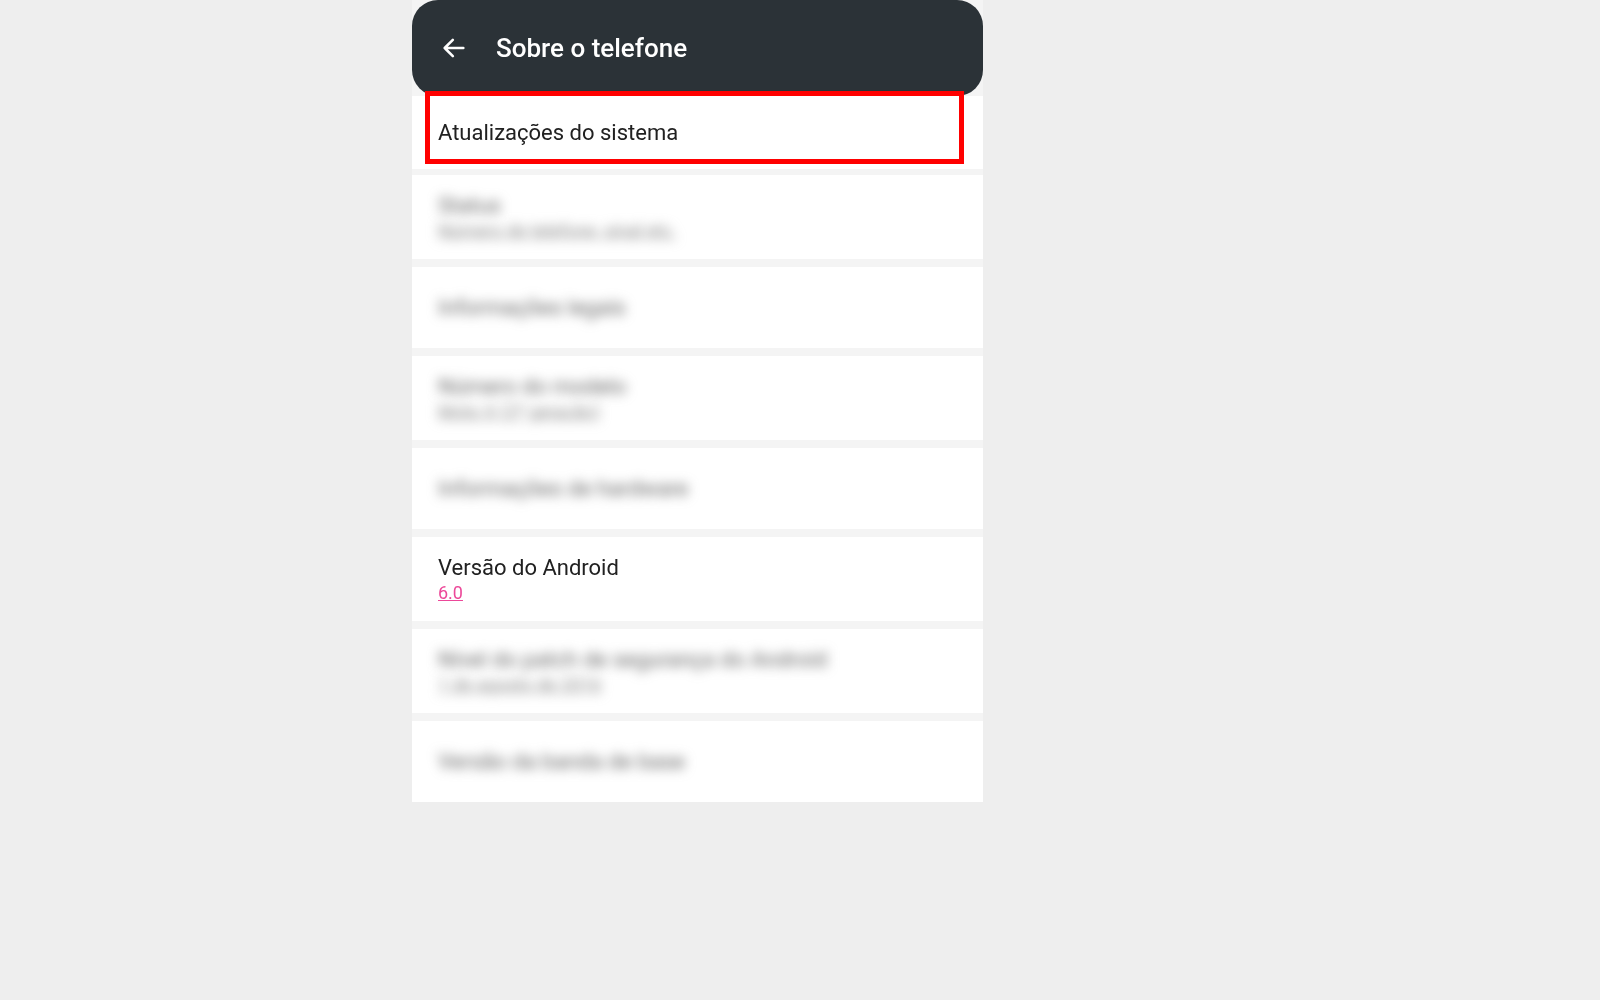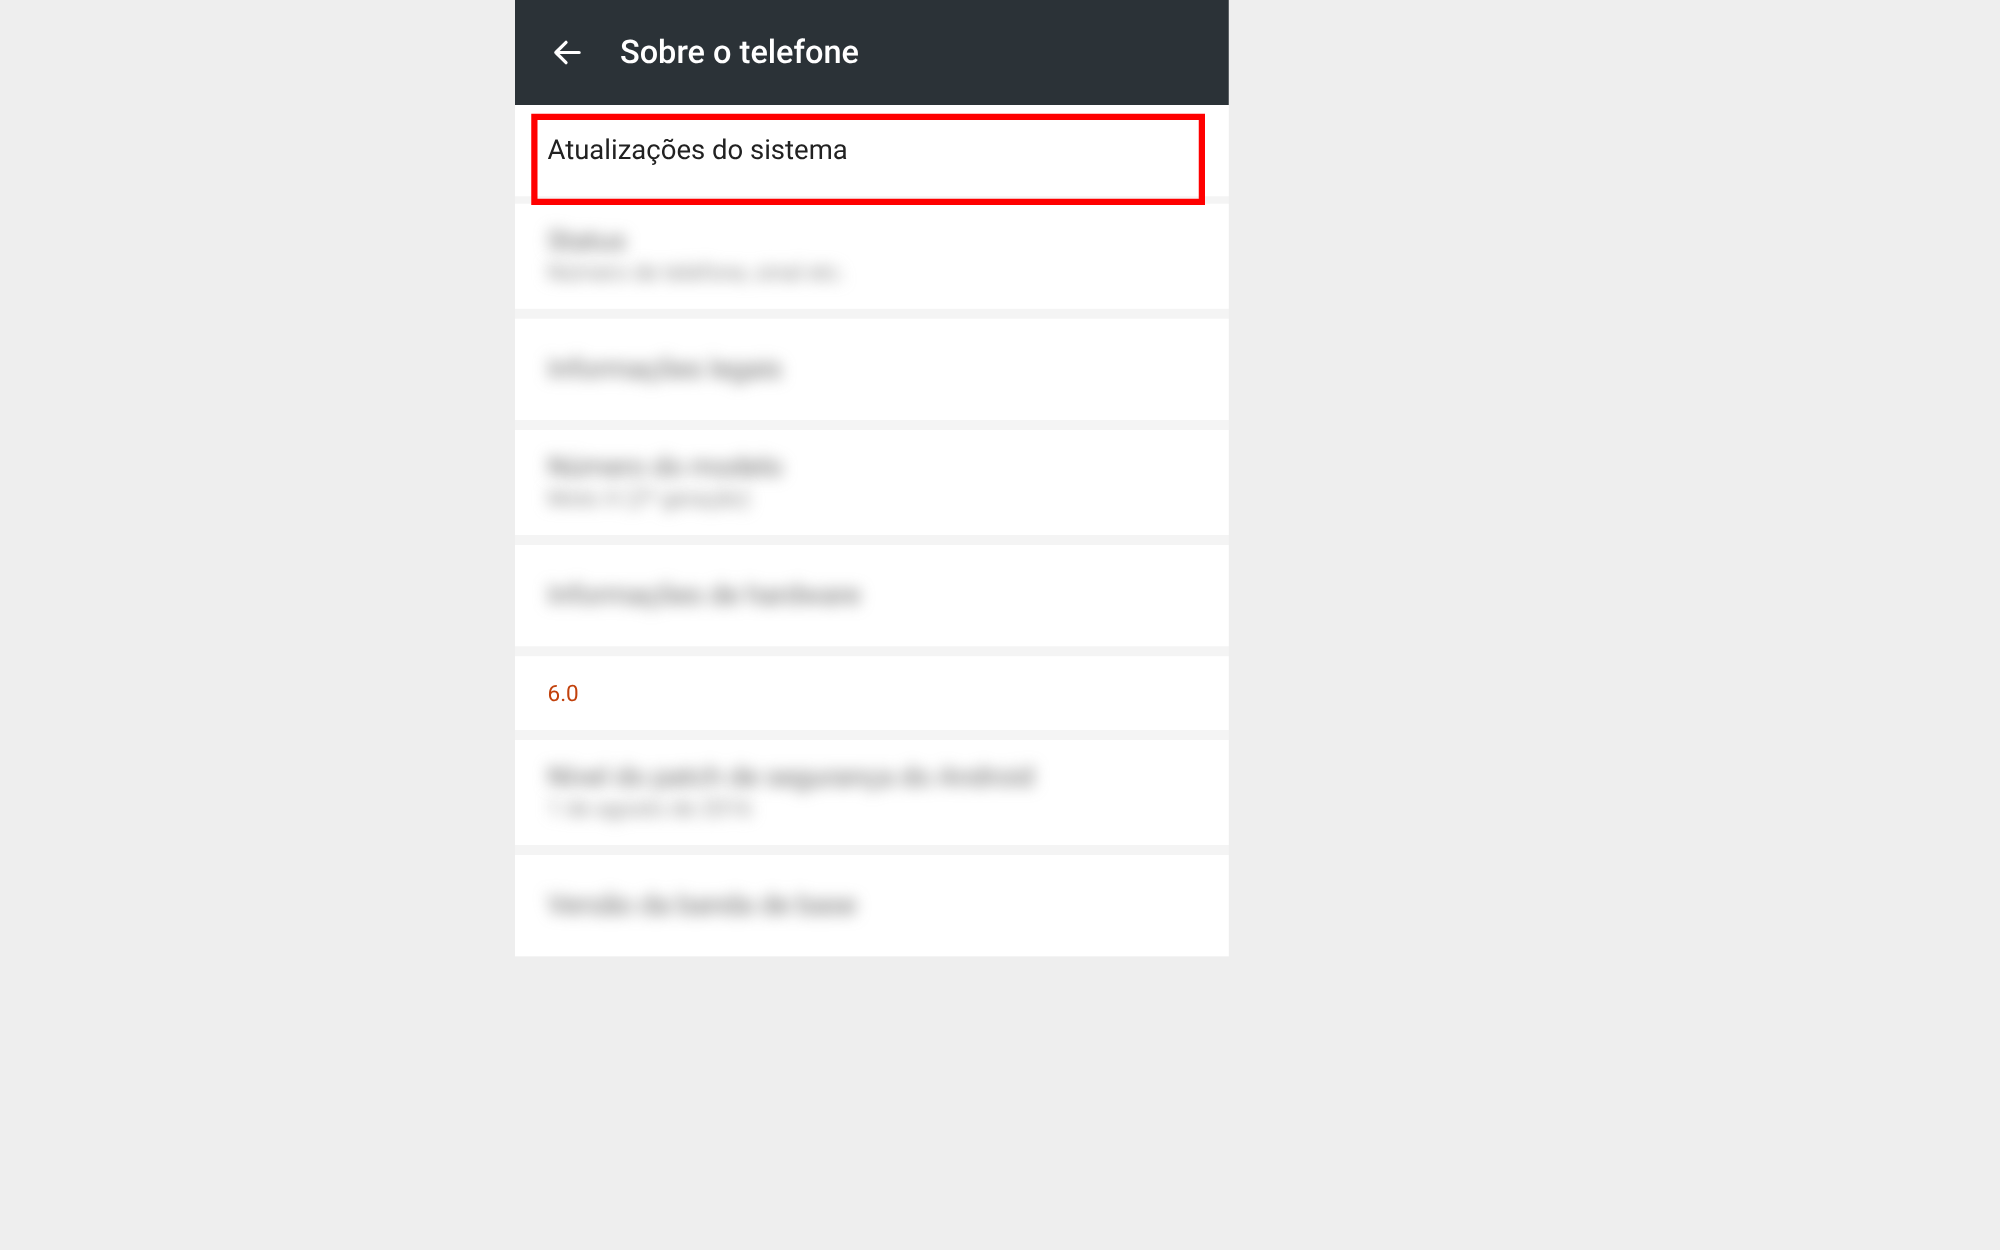--- a/index.html
+++ b/index.html
@@ -16,25 +16,26 @@
       position: relative;
     }
     .phone-frame {
       position: absolute;
       left: 412px;
       top: 0;
       width: 571px;
       background: #f4f4f4;
     }
     .app-bar {
-      height: 84px;
+      height: 96px;
       background: #2b3237;
       display: flex;
       align-items: center;
       padding: 0 14px;
+      border-radius: 26px;
     }
     .back-btn {
       width: 56px;
       height: 56px;
       display: flex;
       align-items: center;
       justify-content: center;
       cursor: pointer;
     }
     .app-bar-title {
@@ -54,23 +55,24 @@
     .item.no-sub {
       padding: 28px 26px;
     }
     .item-title {
       font-size: 22px;
       color: #212121;
       font-weight: 400;
     }
     .item-sub {
       font-size: 18px;
-      color: #c2410c;
+      color: #ec4899;
       margin-top: 2px;
       font-weight: 400;
+      text-decoration: underline;
     }
     .highlighted-border {
       position: absolute;
       left: 425px;
       top: 91px;
       width: 539px;
       height: 73px;
       border: 5px solid #ff0000;
       pointer-events: none;
       background: transparent;
@@ -124,20 +126,21 @@
     <div class="item blurred">
       <div class="item-title">Número do modelo</div>
       <div class="item-sub">Moto X (2ª geração)</div>
     </div>
 
     <div class="item no-sub blurred">
       <div class="item-title">Informações de hardware</div>
     </div>
 
     <div class="item">
+      <div class="item-title">Versão do Android</div>
       <div class="item-sub">6.0</div>
     </div>
 
     <div class="item blurred">
       <div class="item-title">Nível do patch de segurança do Android</div>
       <div class="item-sub">1 de agosto de 2016</div>
     </div>
 
     <div class="item no-sub blurred last-cut">
       <div class="item-title">Versão da banda de base</div>

